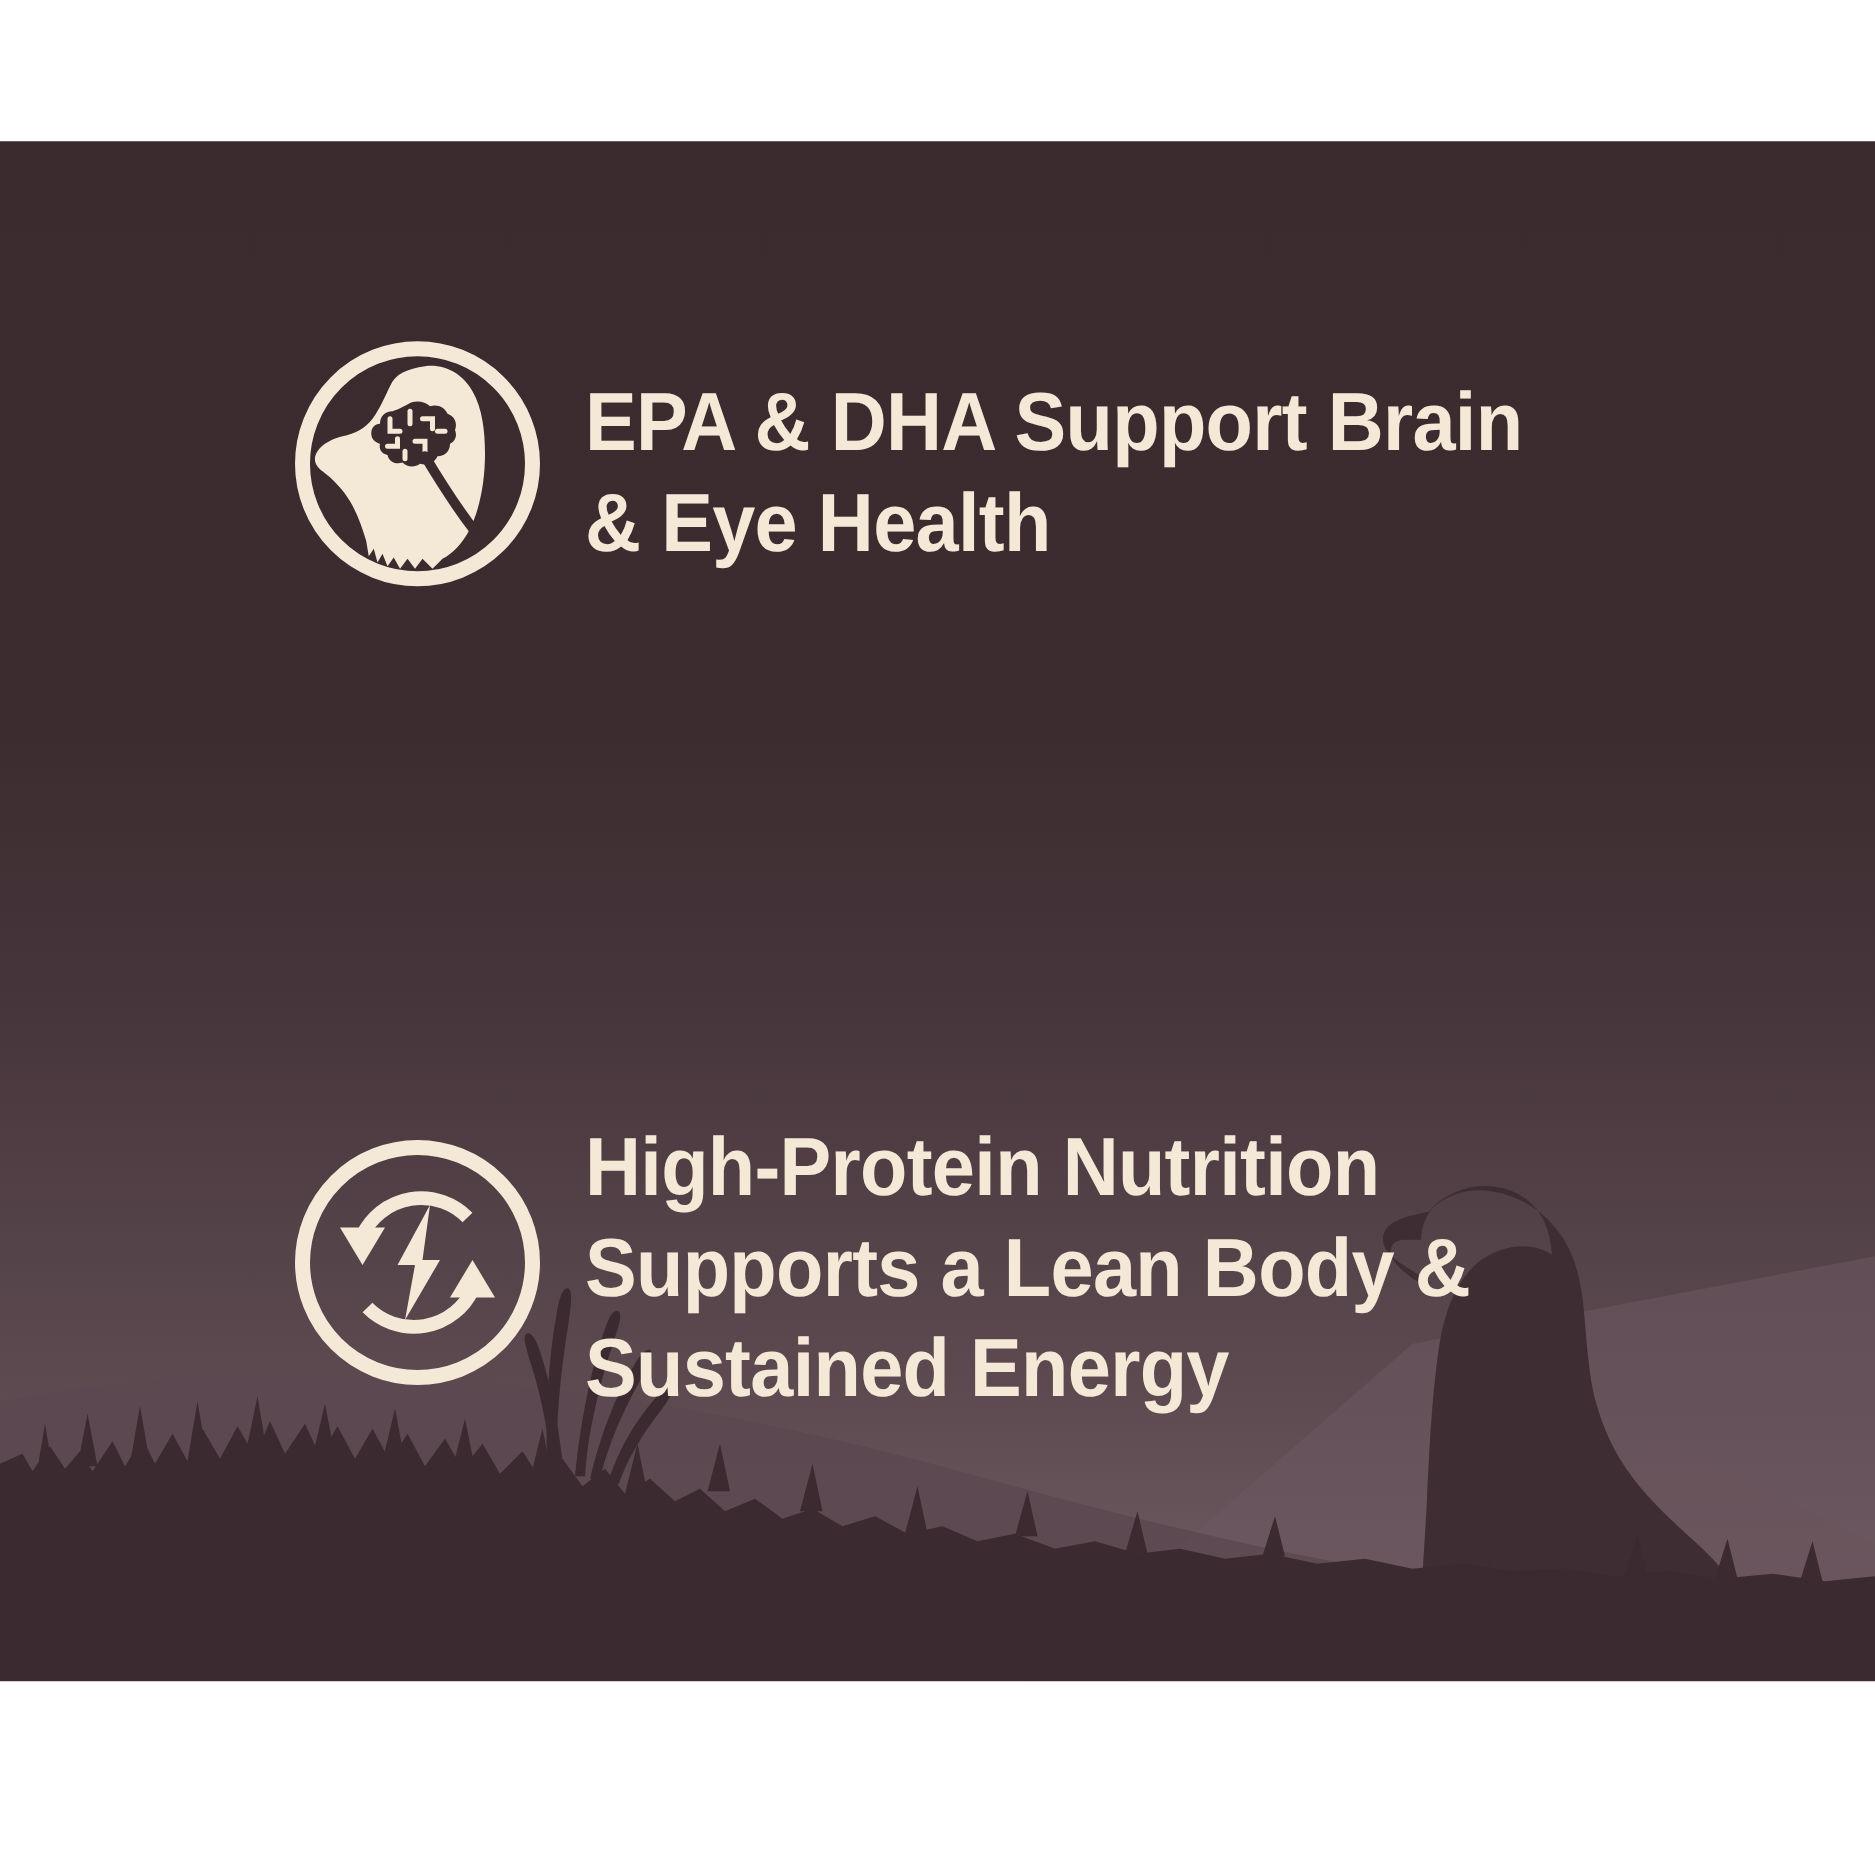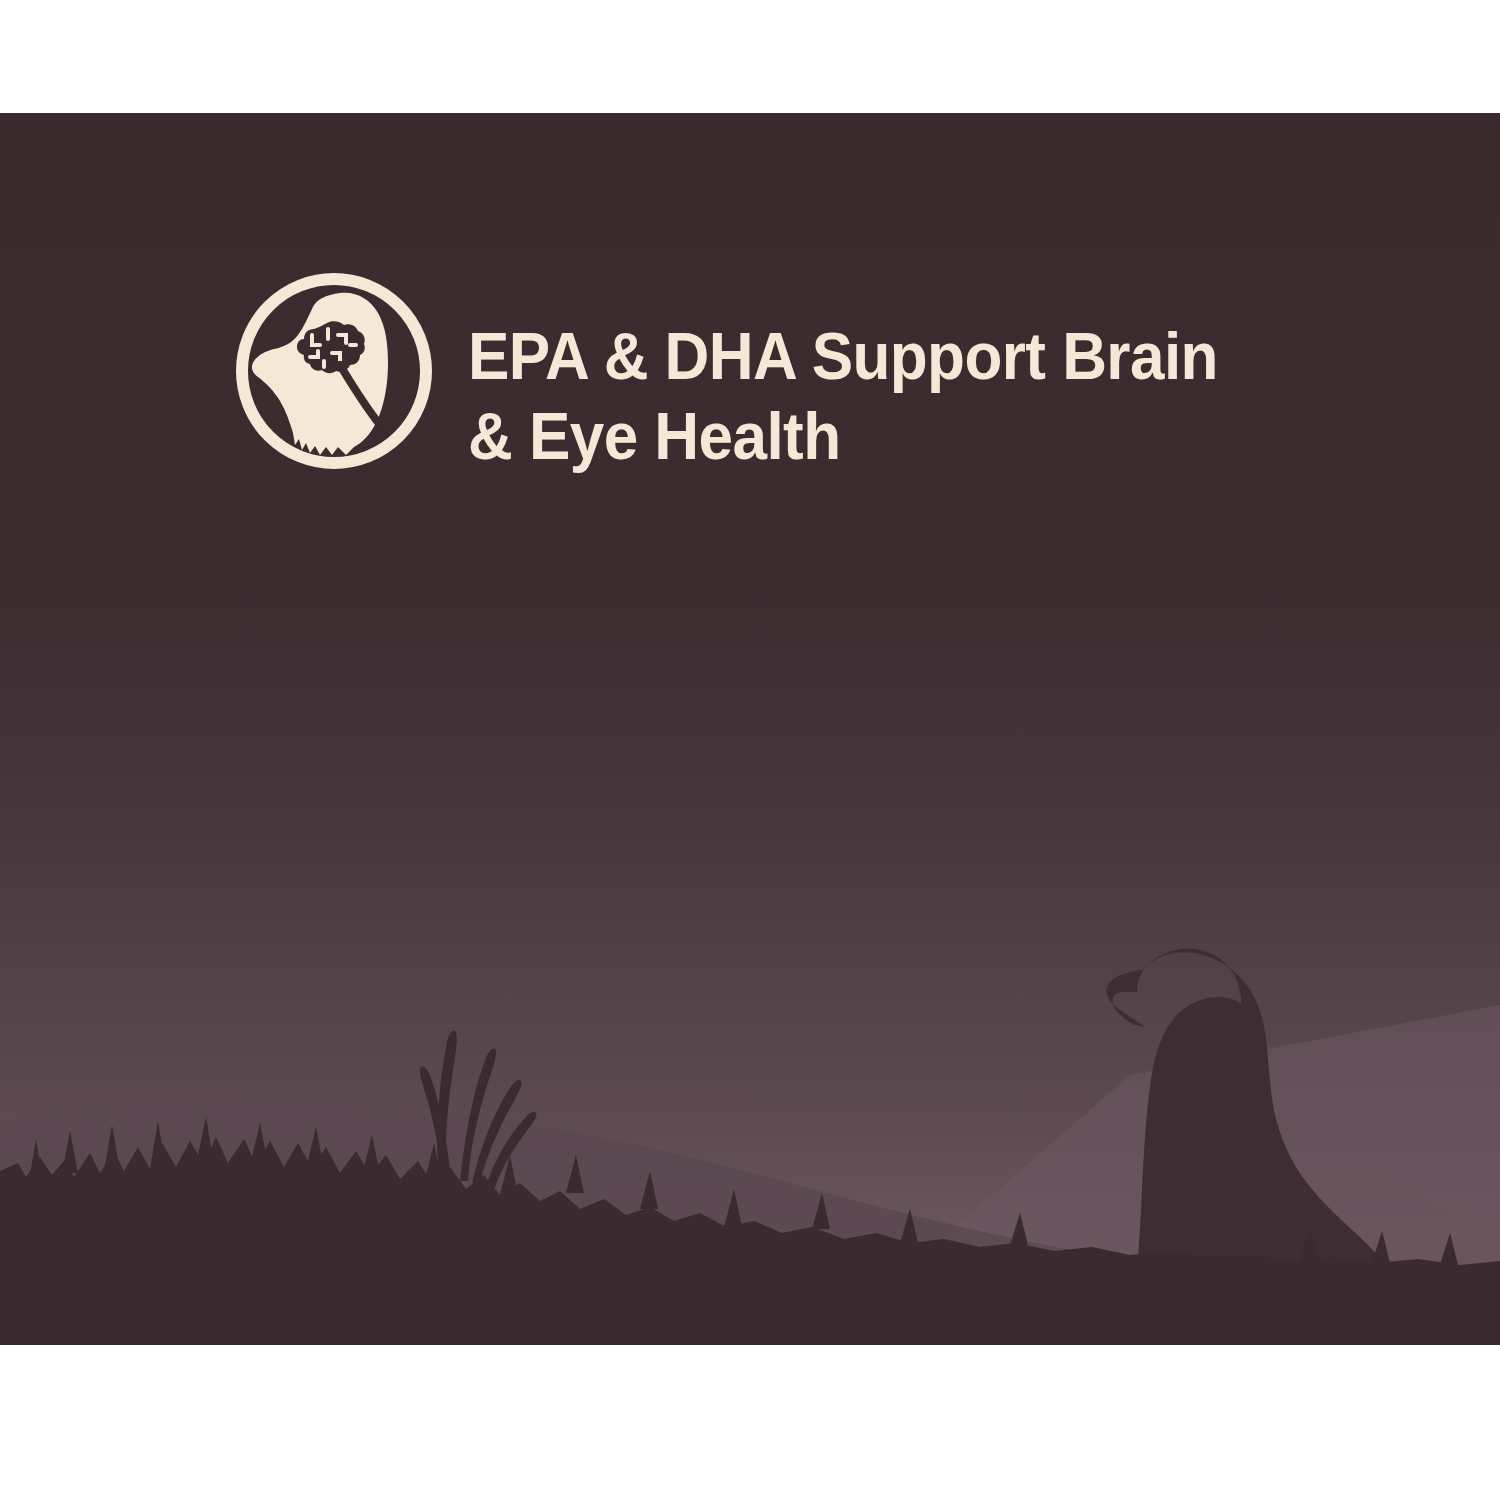--- a/index.html
+++ b/index.html
@@ -46,21 +46,21 @@
     bottom: 0;
     width: 1500px;
     height: 420px;
   }
   #scene svg { display: block; width: 1500px; height: 420px; }
 
   
   .feature {
     position: absolute;
     display: flex;
-    align-items: flex-end;
+    align-items: center;
   }
   #feature-0 { left: 228px; top: 152px; }
   #feature-1 { left: 228px; top: 459px; }
   #feature-2 { left: 228px; top: 772px; }
 
   .icon-badge {
     flex: 0 0 auto;
     width: 212px;
     height: 212px;
     position: relative;
@@ -287,15 +287,42 @@
           </g>
 
           <path d="M 112 100 C 124 120 138 142 152 160" fill="none" stroke="#3B2A2E" stroke-width="8" stroke-linecap="round"></path>
         </svg>
       </div>
       <div class="feature-text">EPA &amp; DHA Support Brain
 &amp; Eye Health</div>
     </div>
 
 
+    <div class="feature" id="feature-2">
+      <div class="icon-badge">
+        <svg viewBox="0 0 212 212" xmlns="http://www.w3.org/2000/svg">
+          <circle cx="106" cy="106" r="92" fill="none" stroke="#F3E9D6" stroke-width="12"></circle>
+
+          <g fill="none" stroke="#F3E9D6" stroke-width="11" stroke-linecap="butt">
+            <path d="M 62 84 A 52 52 0 0 1 146 70"></path>
+            <path d="M 150 128 A 52 52 0 0 1 66 142"></path>
+          </g>
+          <g fill="#F3E9D6">
+            <path d="M 44 78 L 80 78 L 62 108 Z"></path>
+            <path d="M 168 134 L 132 134 L 150 104 Z"></path>
+          </g>
+
+          <path d="M 116 60
+                   L 90 108
+                   L 104 108
+                   L 96 152
+                   L 124 104
+                   L 110 104
+                   Z" fill="#F3E9D6"></path>
+        </svg>
+      </div>
+      <div class="feature-text">High-Protein Nutrition
+Supports a Lean Body &amp;
+Sustained Energy</div>
+    </div>
 
   </div>
 </div>
 
 </body></html>

